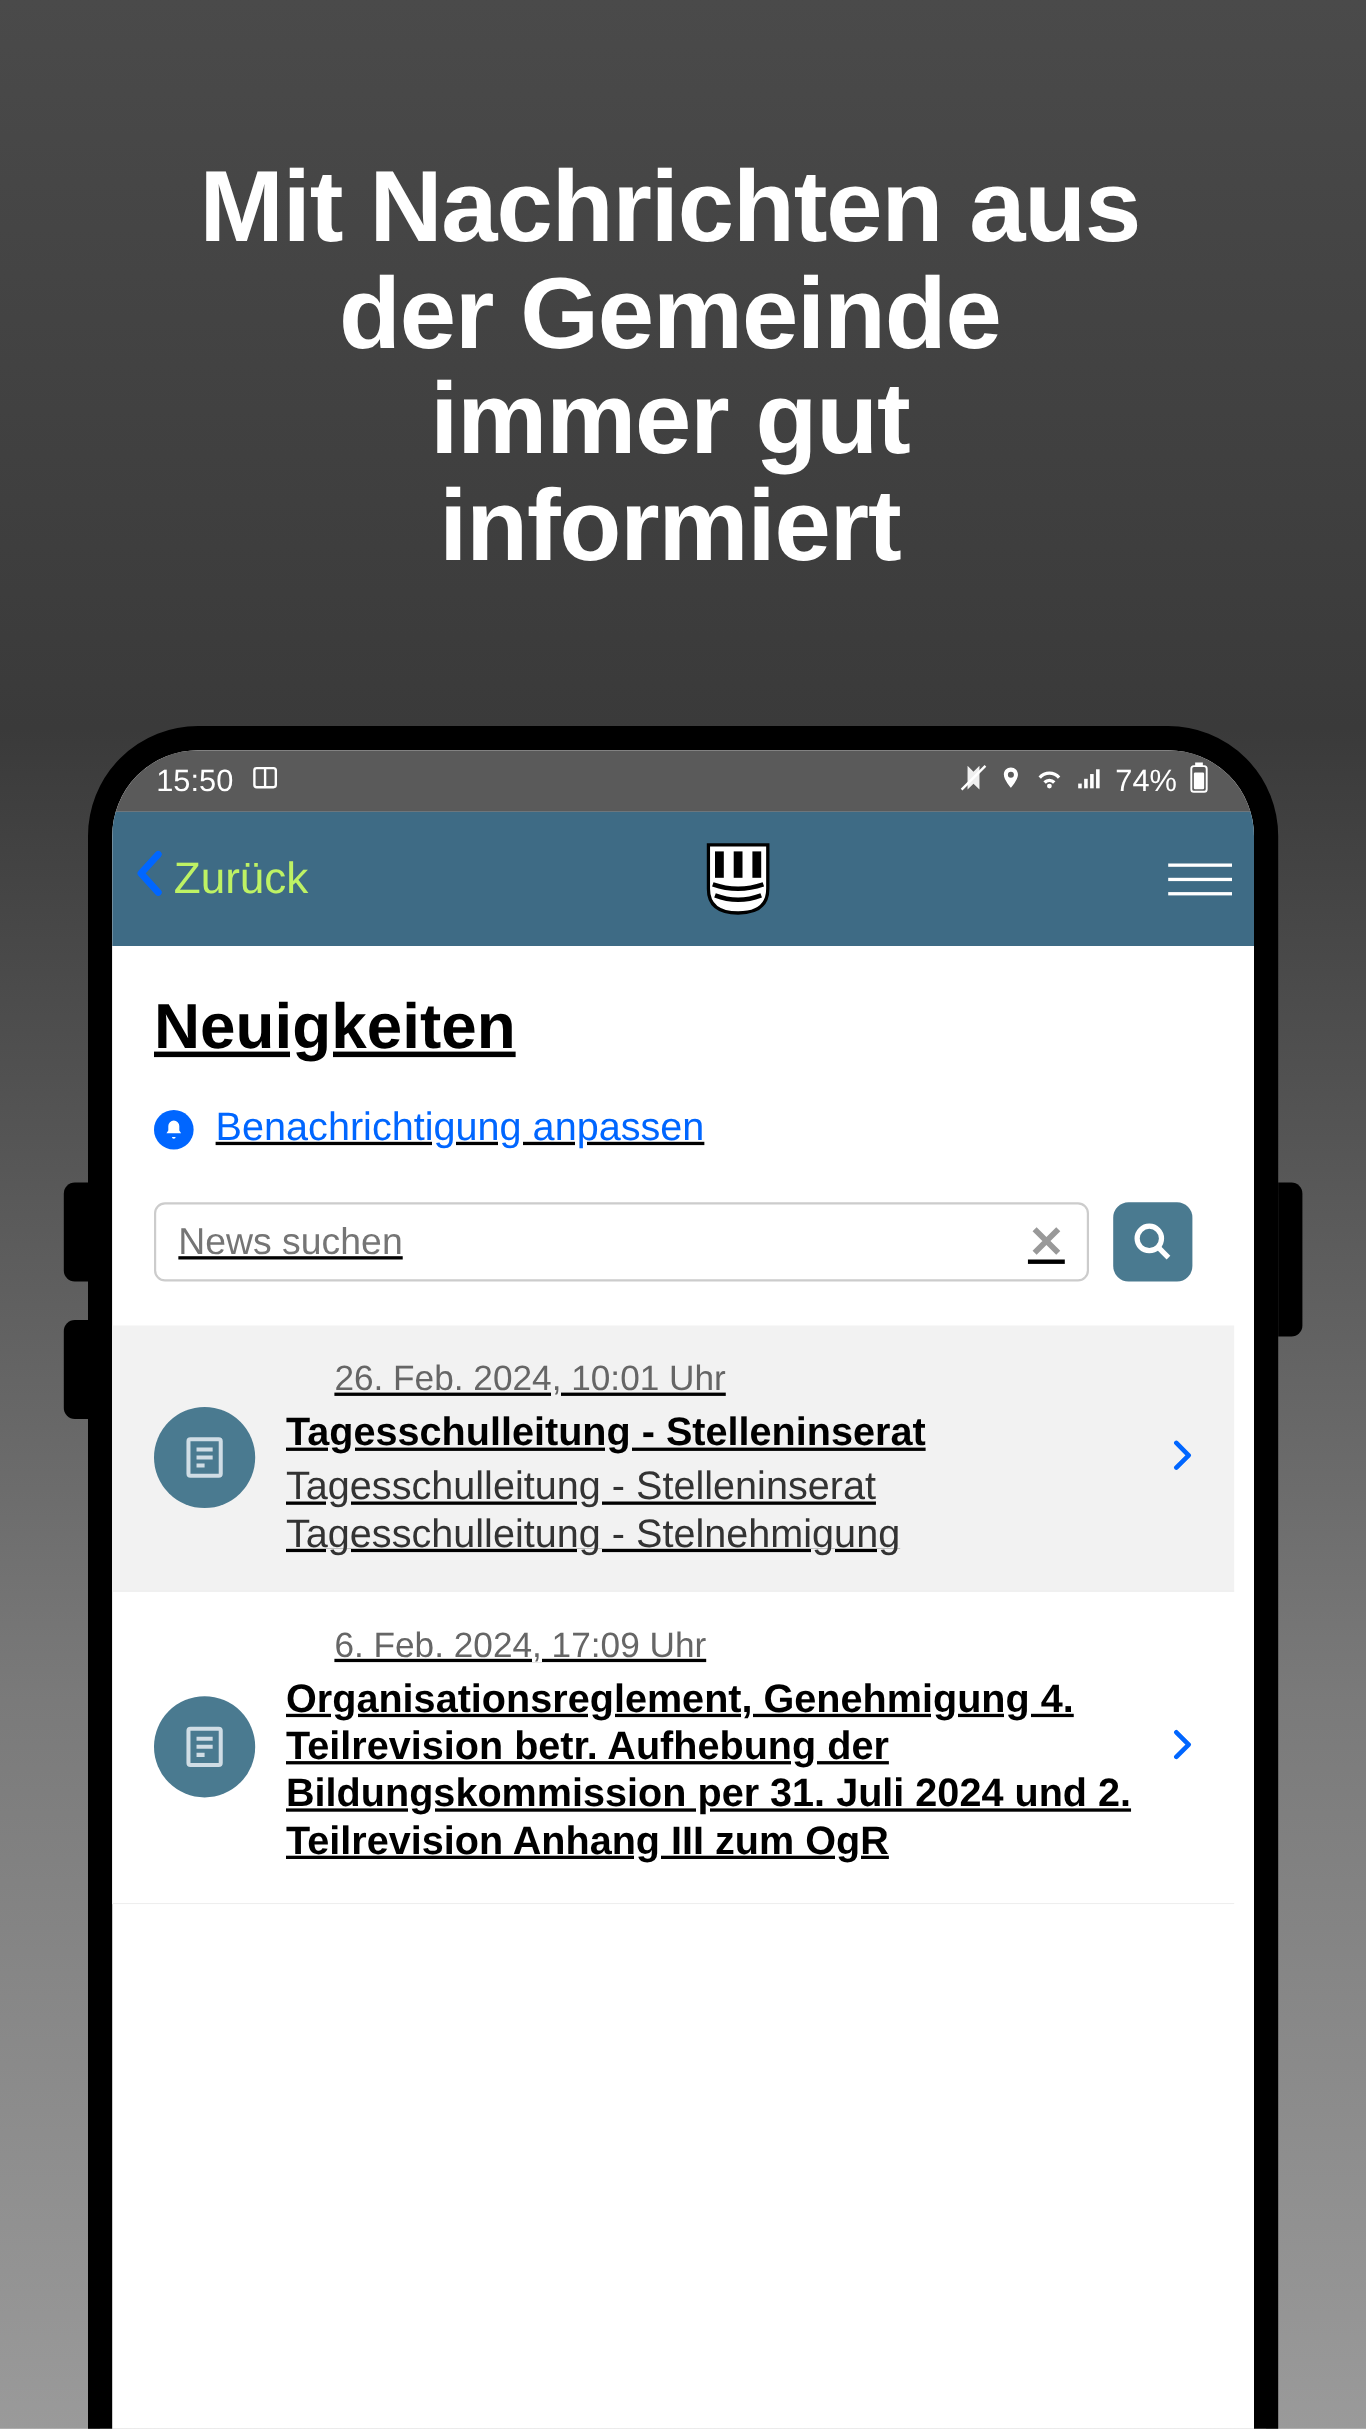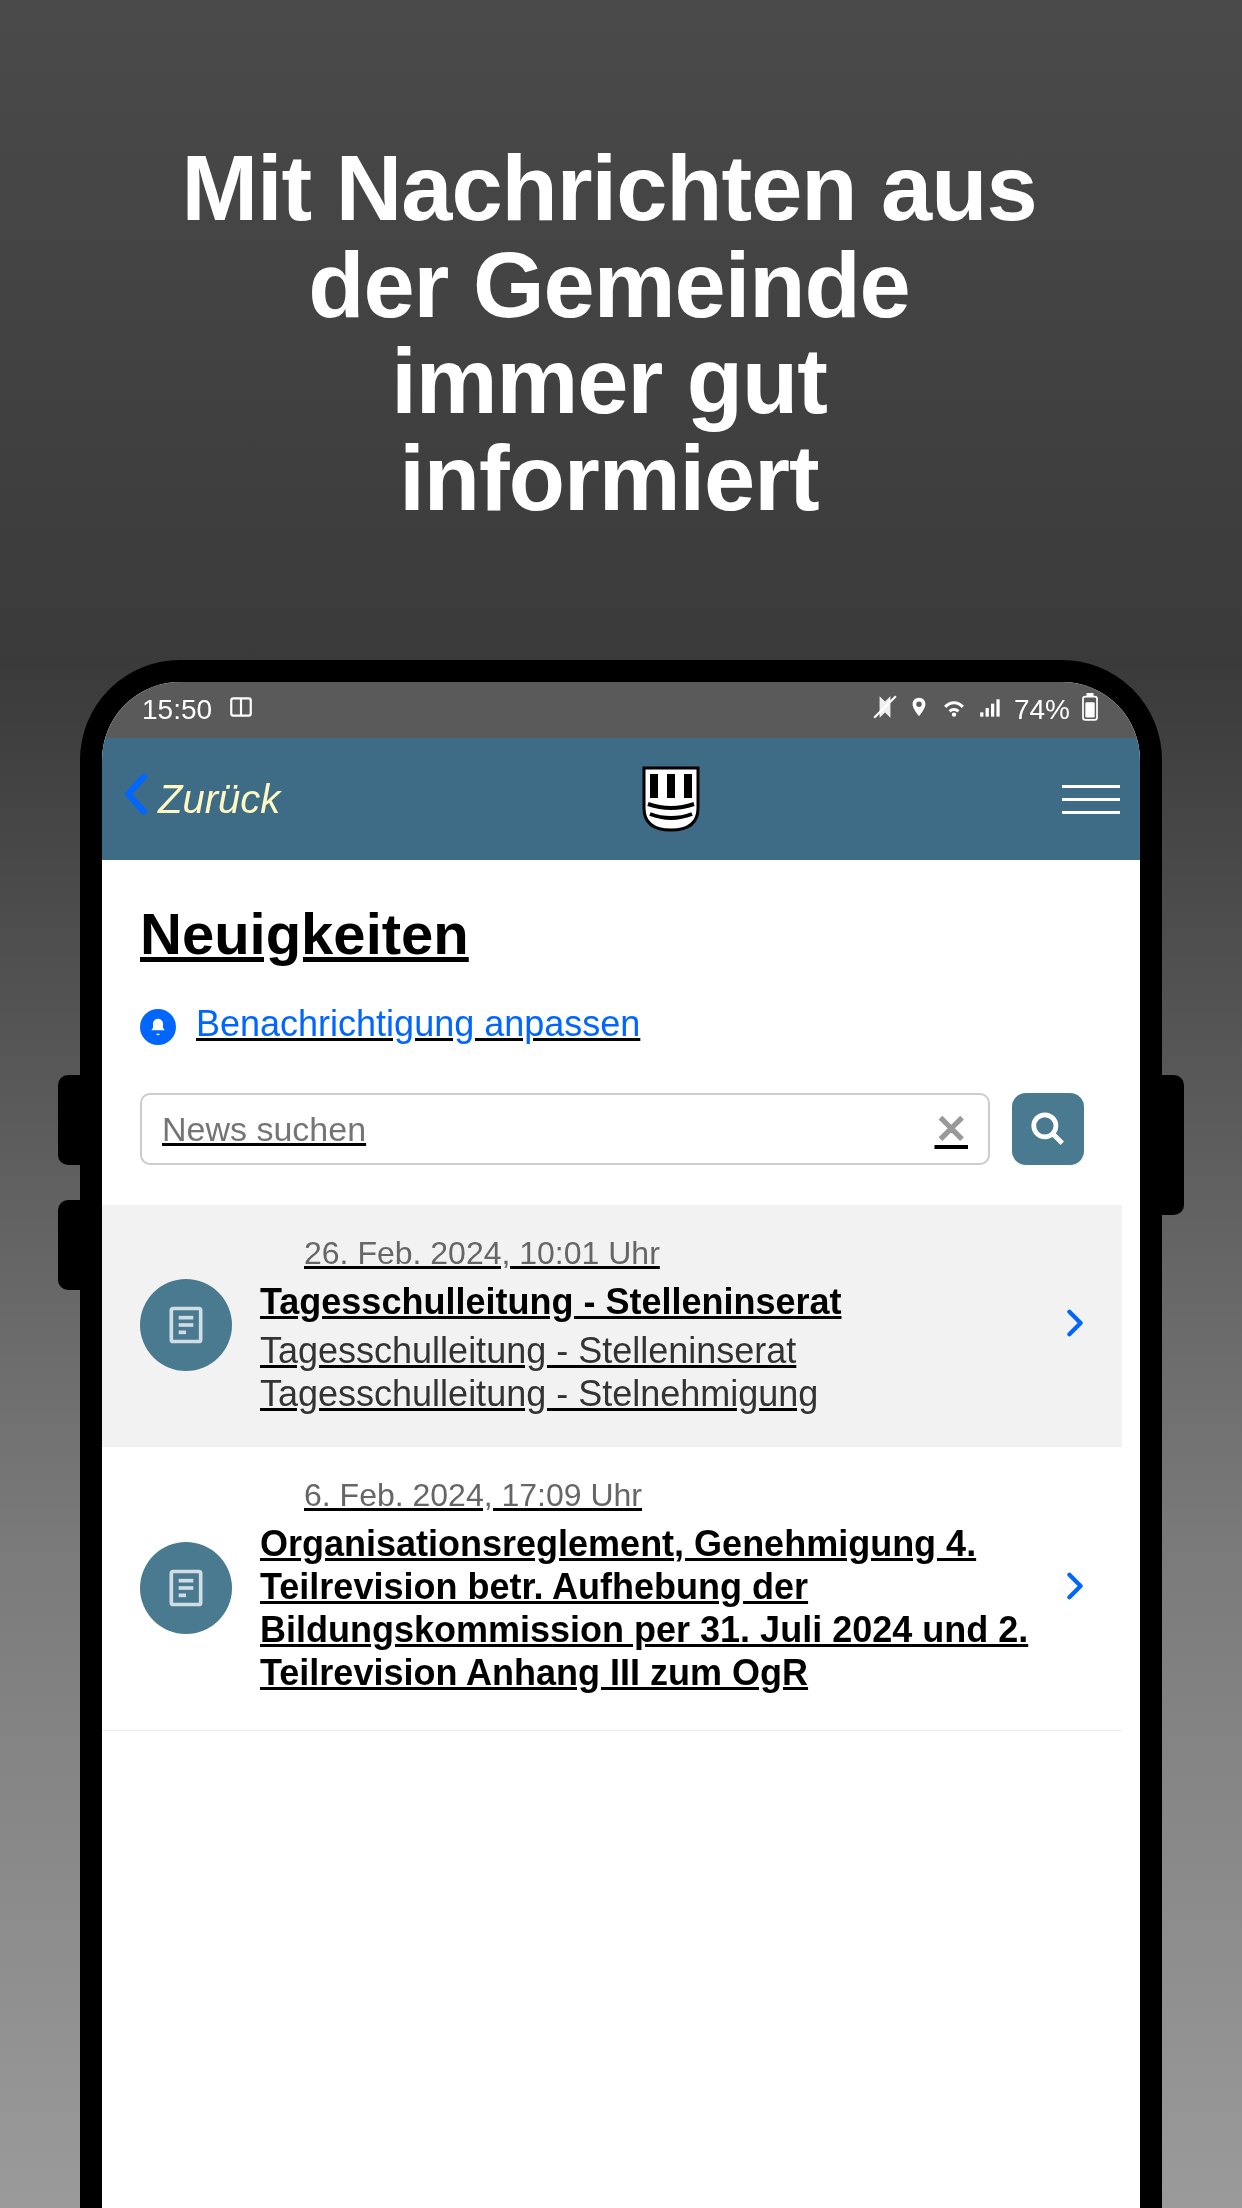--- a/index.html
+++ b/index.html
@@ -97,24 +97,23 @@
       display: flex;
       align-items: center;
       justify-content: space-between;
       padding: 0 20px;
     }
     
     .back-button {
       display: flex;
       align-items: center;
       gap: 8px;
-      color: #fef9c3;
+      color: #bef264;
       font-size: 40px;
       cursor: pointer;
-      font-style: italic;
     }
     
     .back-chevron {
       color: #0066ff;
       font-size: 44px;
       font-weight: bold;
     }
     
     .logo-icon {
       width: 58px;

